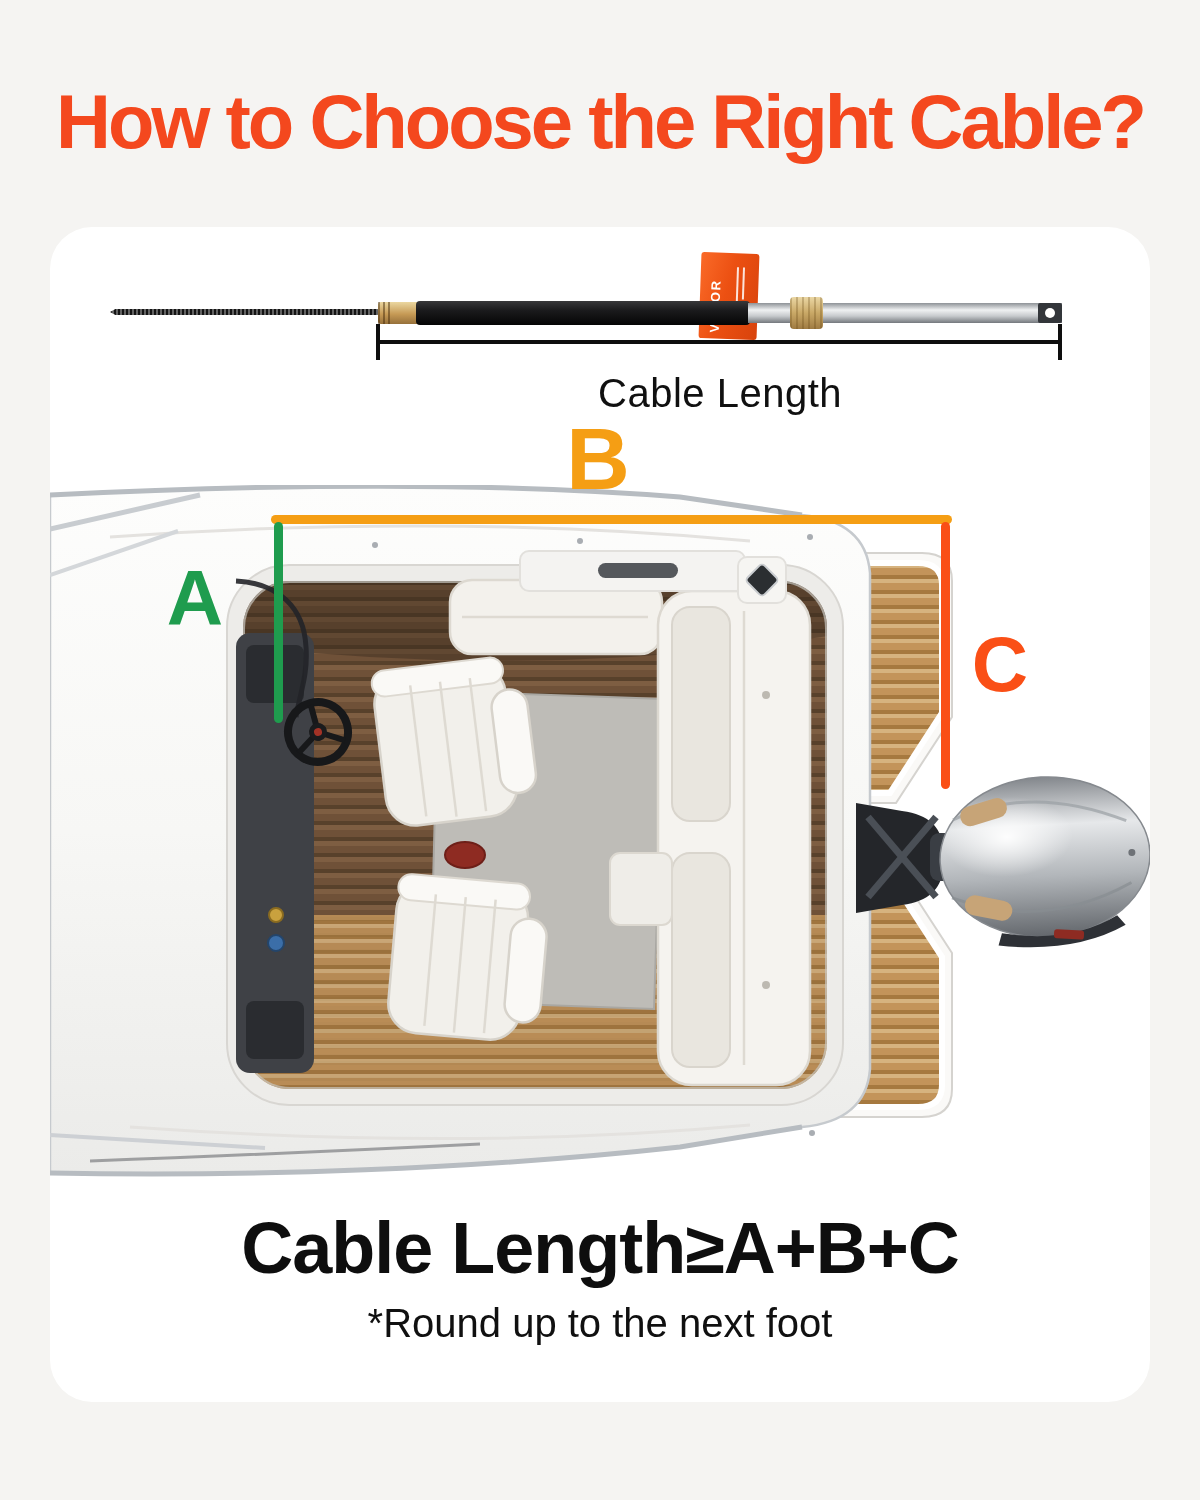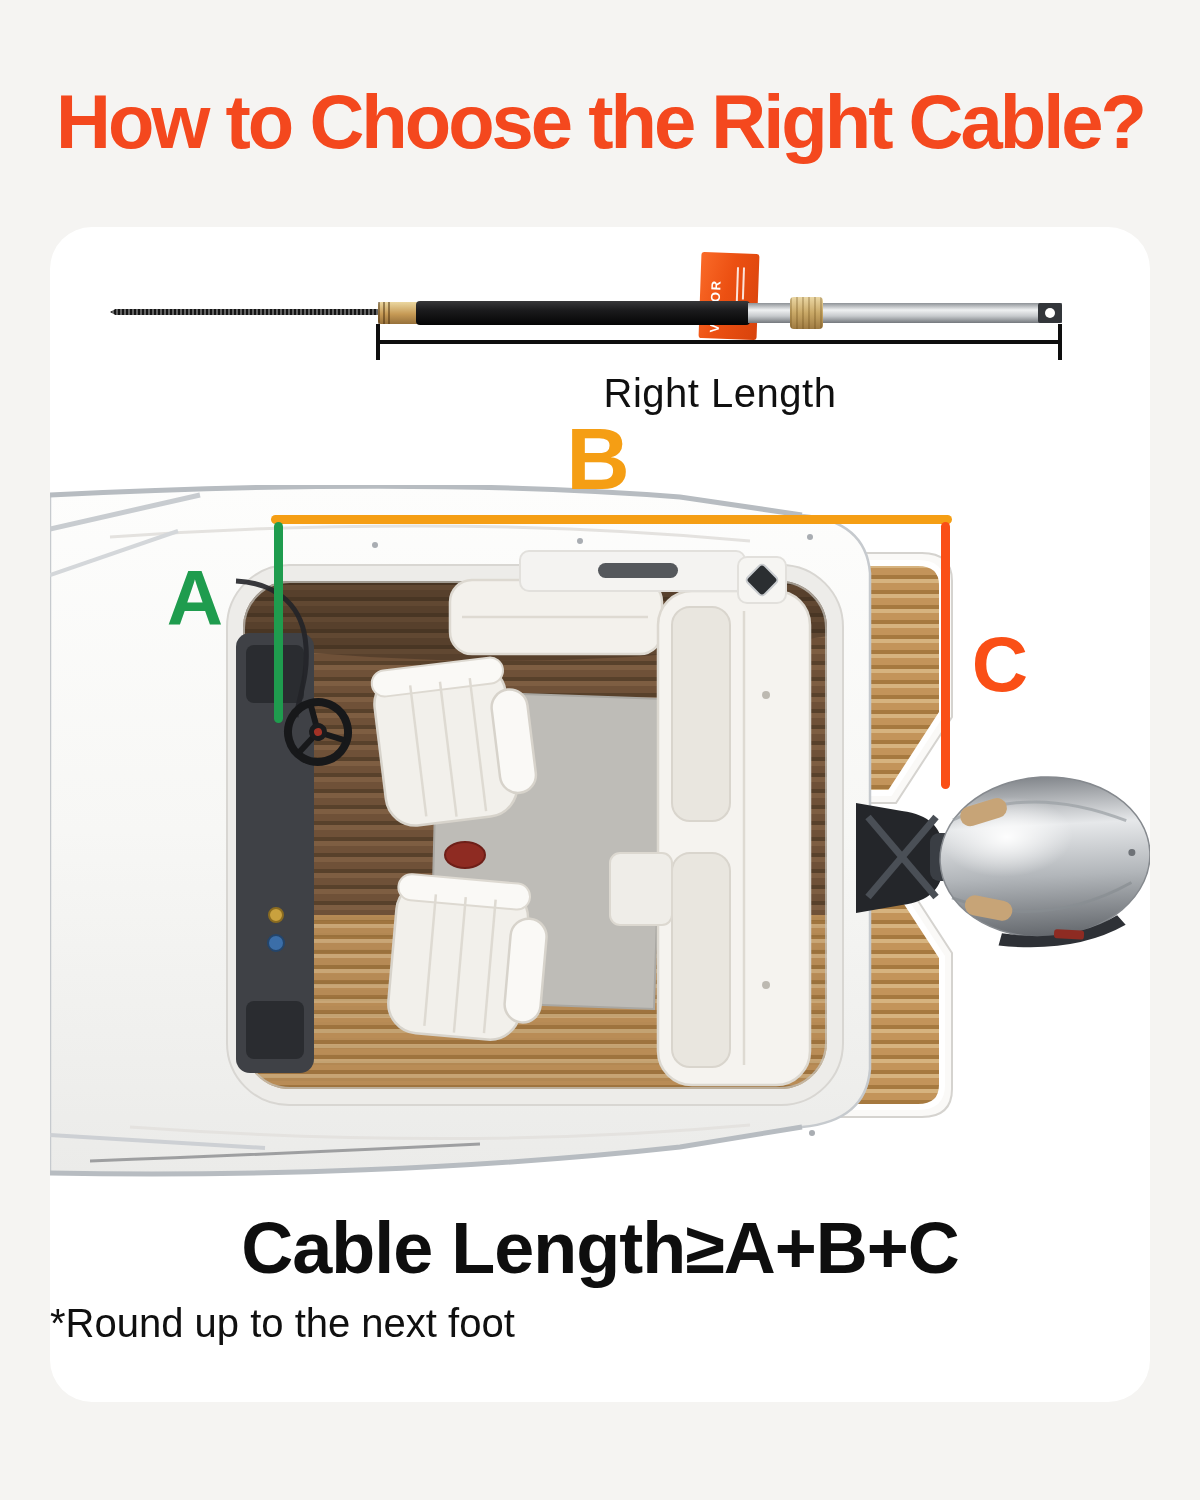--- a/index.html
+++ b/index.html
@@ -91,21 +91,21 @@
   .lab-a { left:100px; top:332px; width:90px;  font-size:78px; color:#1F9C4E; }
   .lab-b { left:498px; top:188px; width:100px; font-size:88px; color:#F59E14; }
   .lab-c { left:905px; top:398px; width:90px;  font-size:78px; color:#FA4F16; }
 
   
   .formula {
     left:0; top:984px; width:100%; text-align:center;
     font-size:72px; font-weight:700; letter-spacing:-1px; color:#0E0E0E; line-height:1.05;
   }
   .note {
-    left:0; top:1074px; width:100%; text-align:left;
+    left:0; top:1074px; width:100%; text-align:center;
     font-size:40px; color:#101010;
   }
 </style>
 </head>
 <body>
 
 <div class="page">
 
   <h1 class="title">How to Choose the Right Cable?</h1>
 
@@ -119,21 +119,21 @@
       </div>
       <div class="rod"></div>
       <div class="ferrule"></div>
       <div class="sleeve"></div>
       <div class="tube"></div>
       <div class="endcap"></div>
       <div class="nut"></div>
       <div class="mline"></div>
       <div class="mtick left"></div>
       <div class="mtick right"></div>
-      <div class="mlabel">Right Length</div>
+      <div class="mlabel">Cable Length</div>
     </div>
 
     <svg class="boat" viewBox="0 0 1100 700">
       <defs>
         <linearGradient id="hullG" x1="0" y1="0" x2="0" y2="1">
           <stop offset="0" stop-color="#FDFDFC"></stop>
           <stop offset="0.5" stop-color="#F7F7F5"></stop>
           <stop offset="1" stop-color="#EBEBE9"></stop>
         </linearGradient>
         <linearGradient id="motorG" x1="0" y1="0" x2="0" y2="1">

